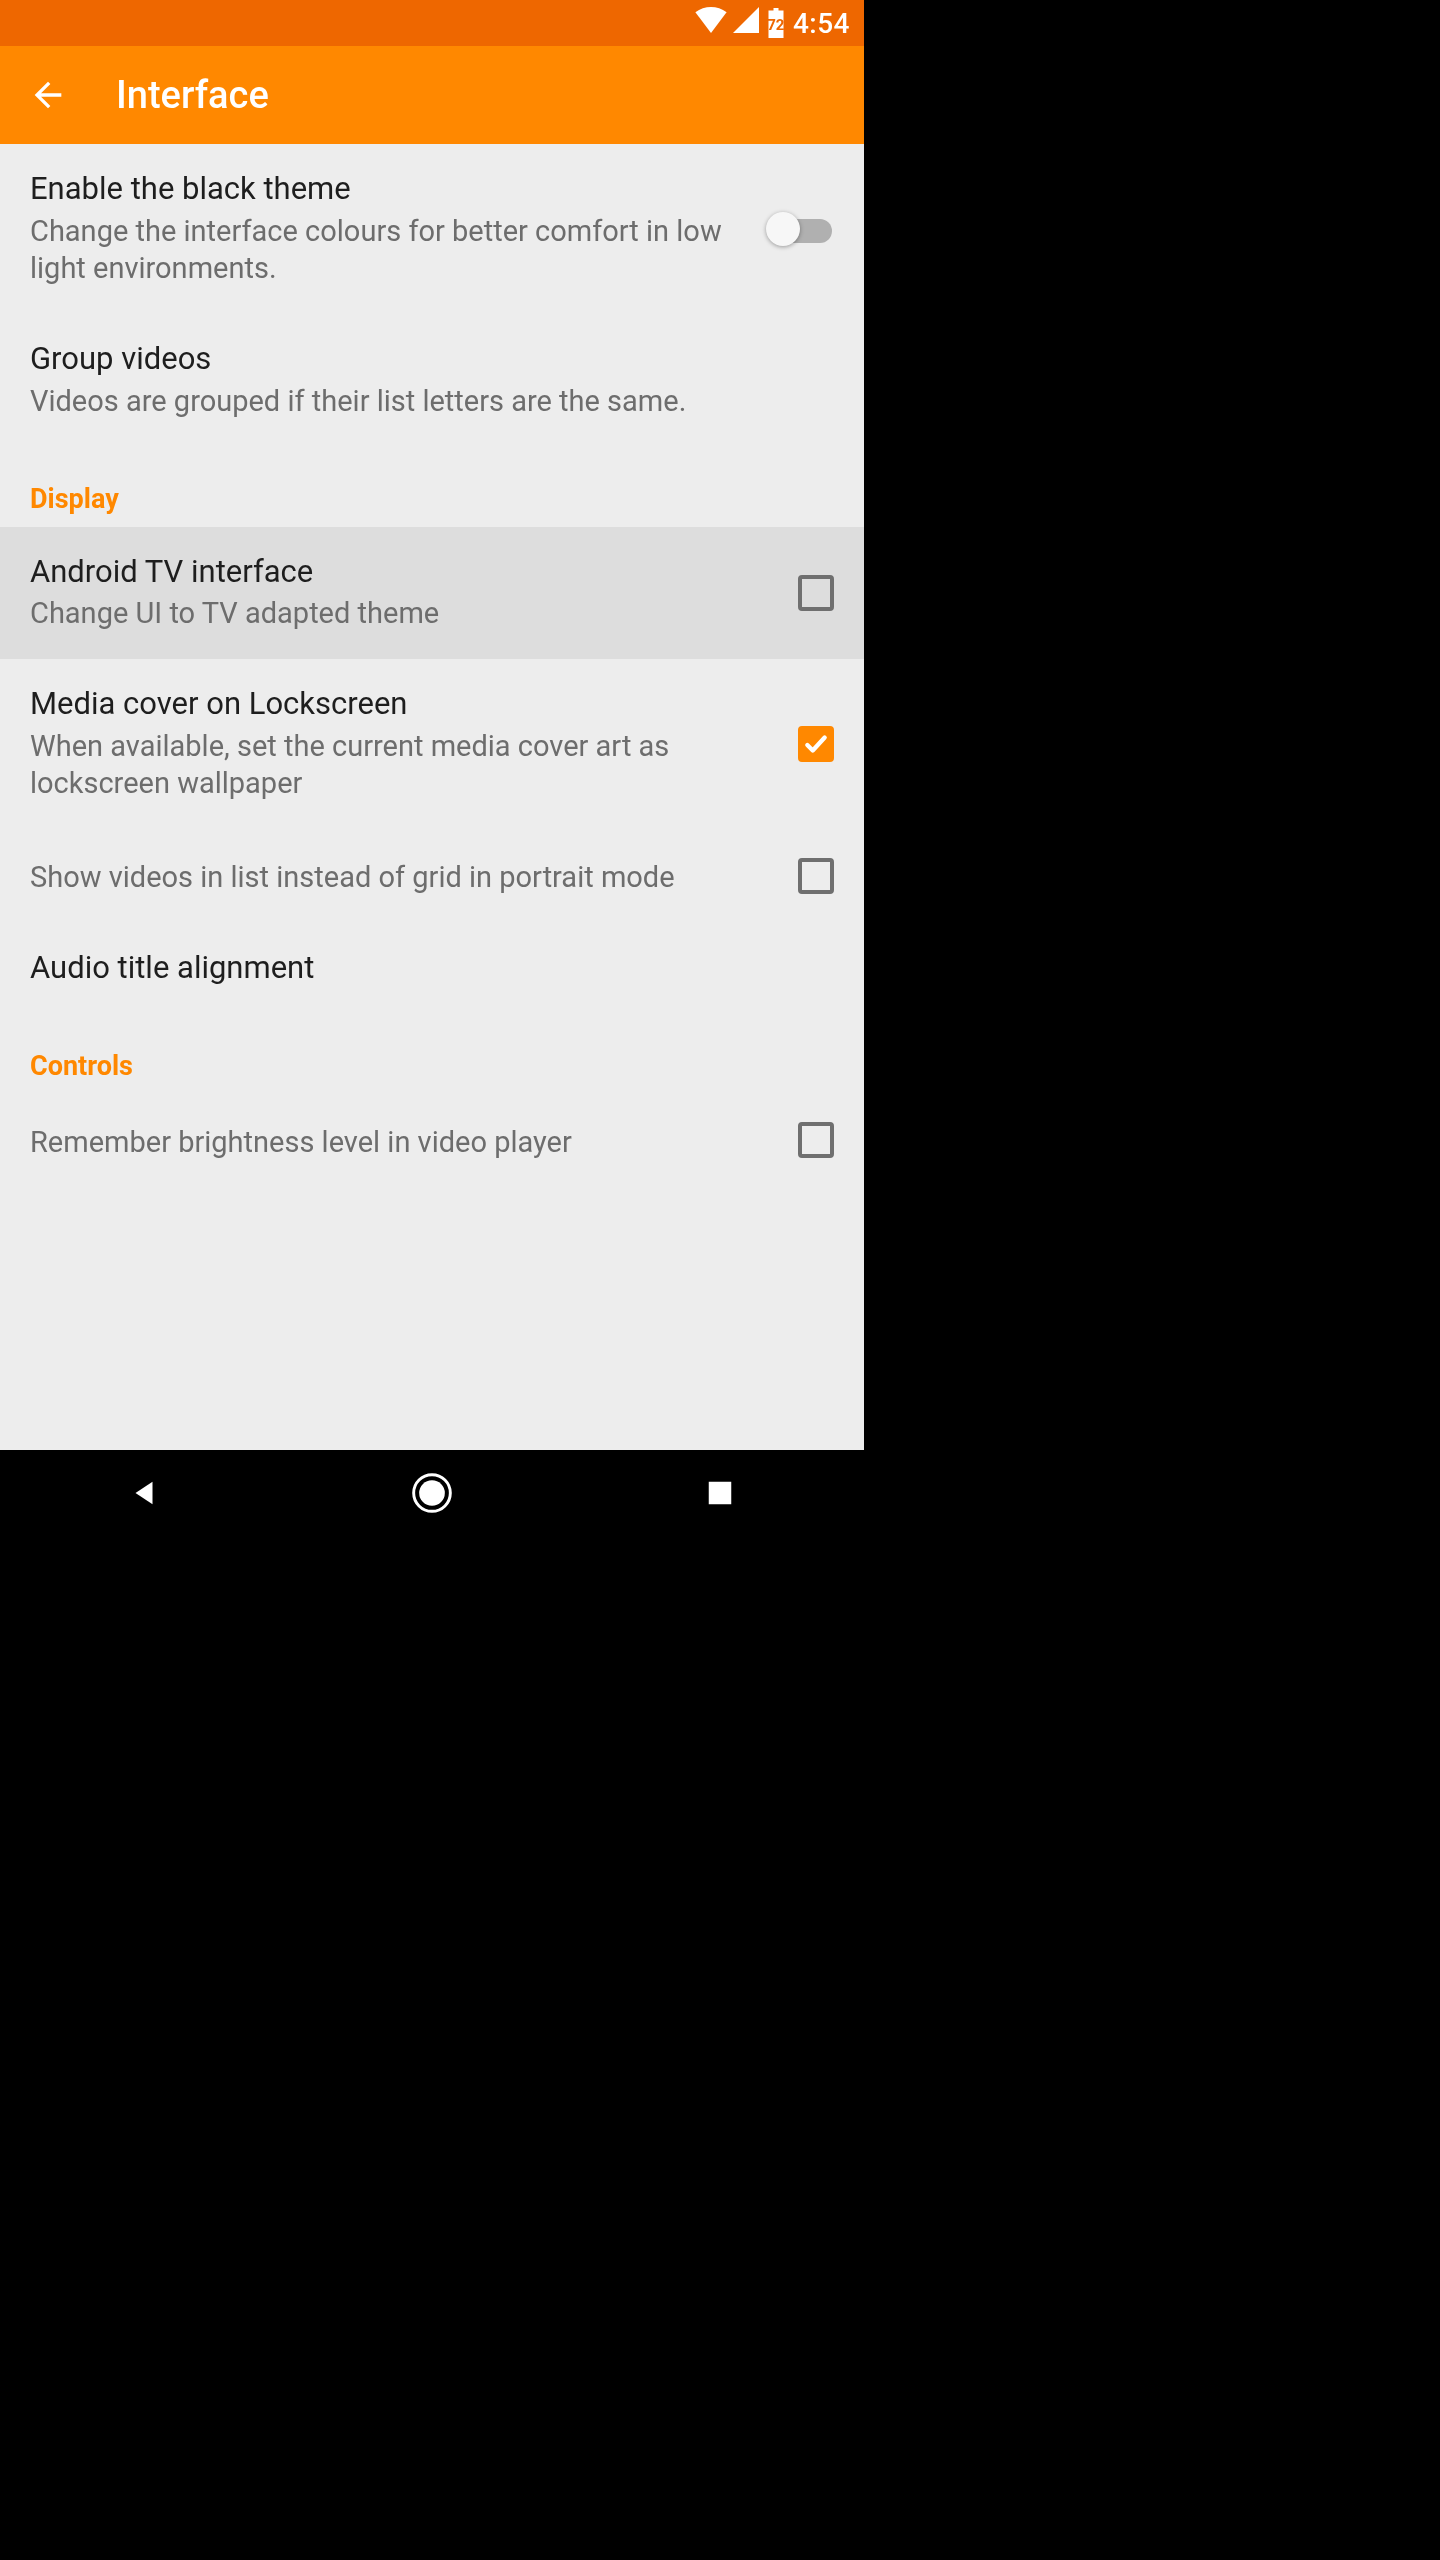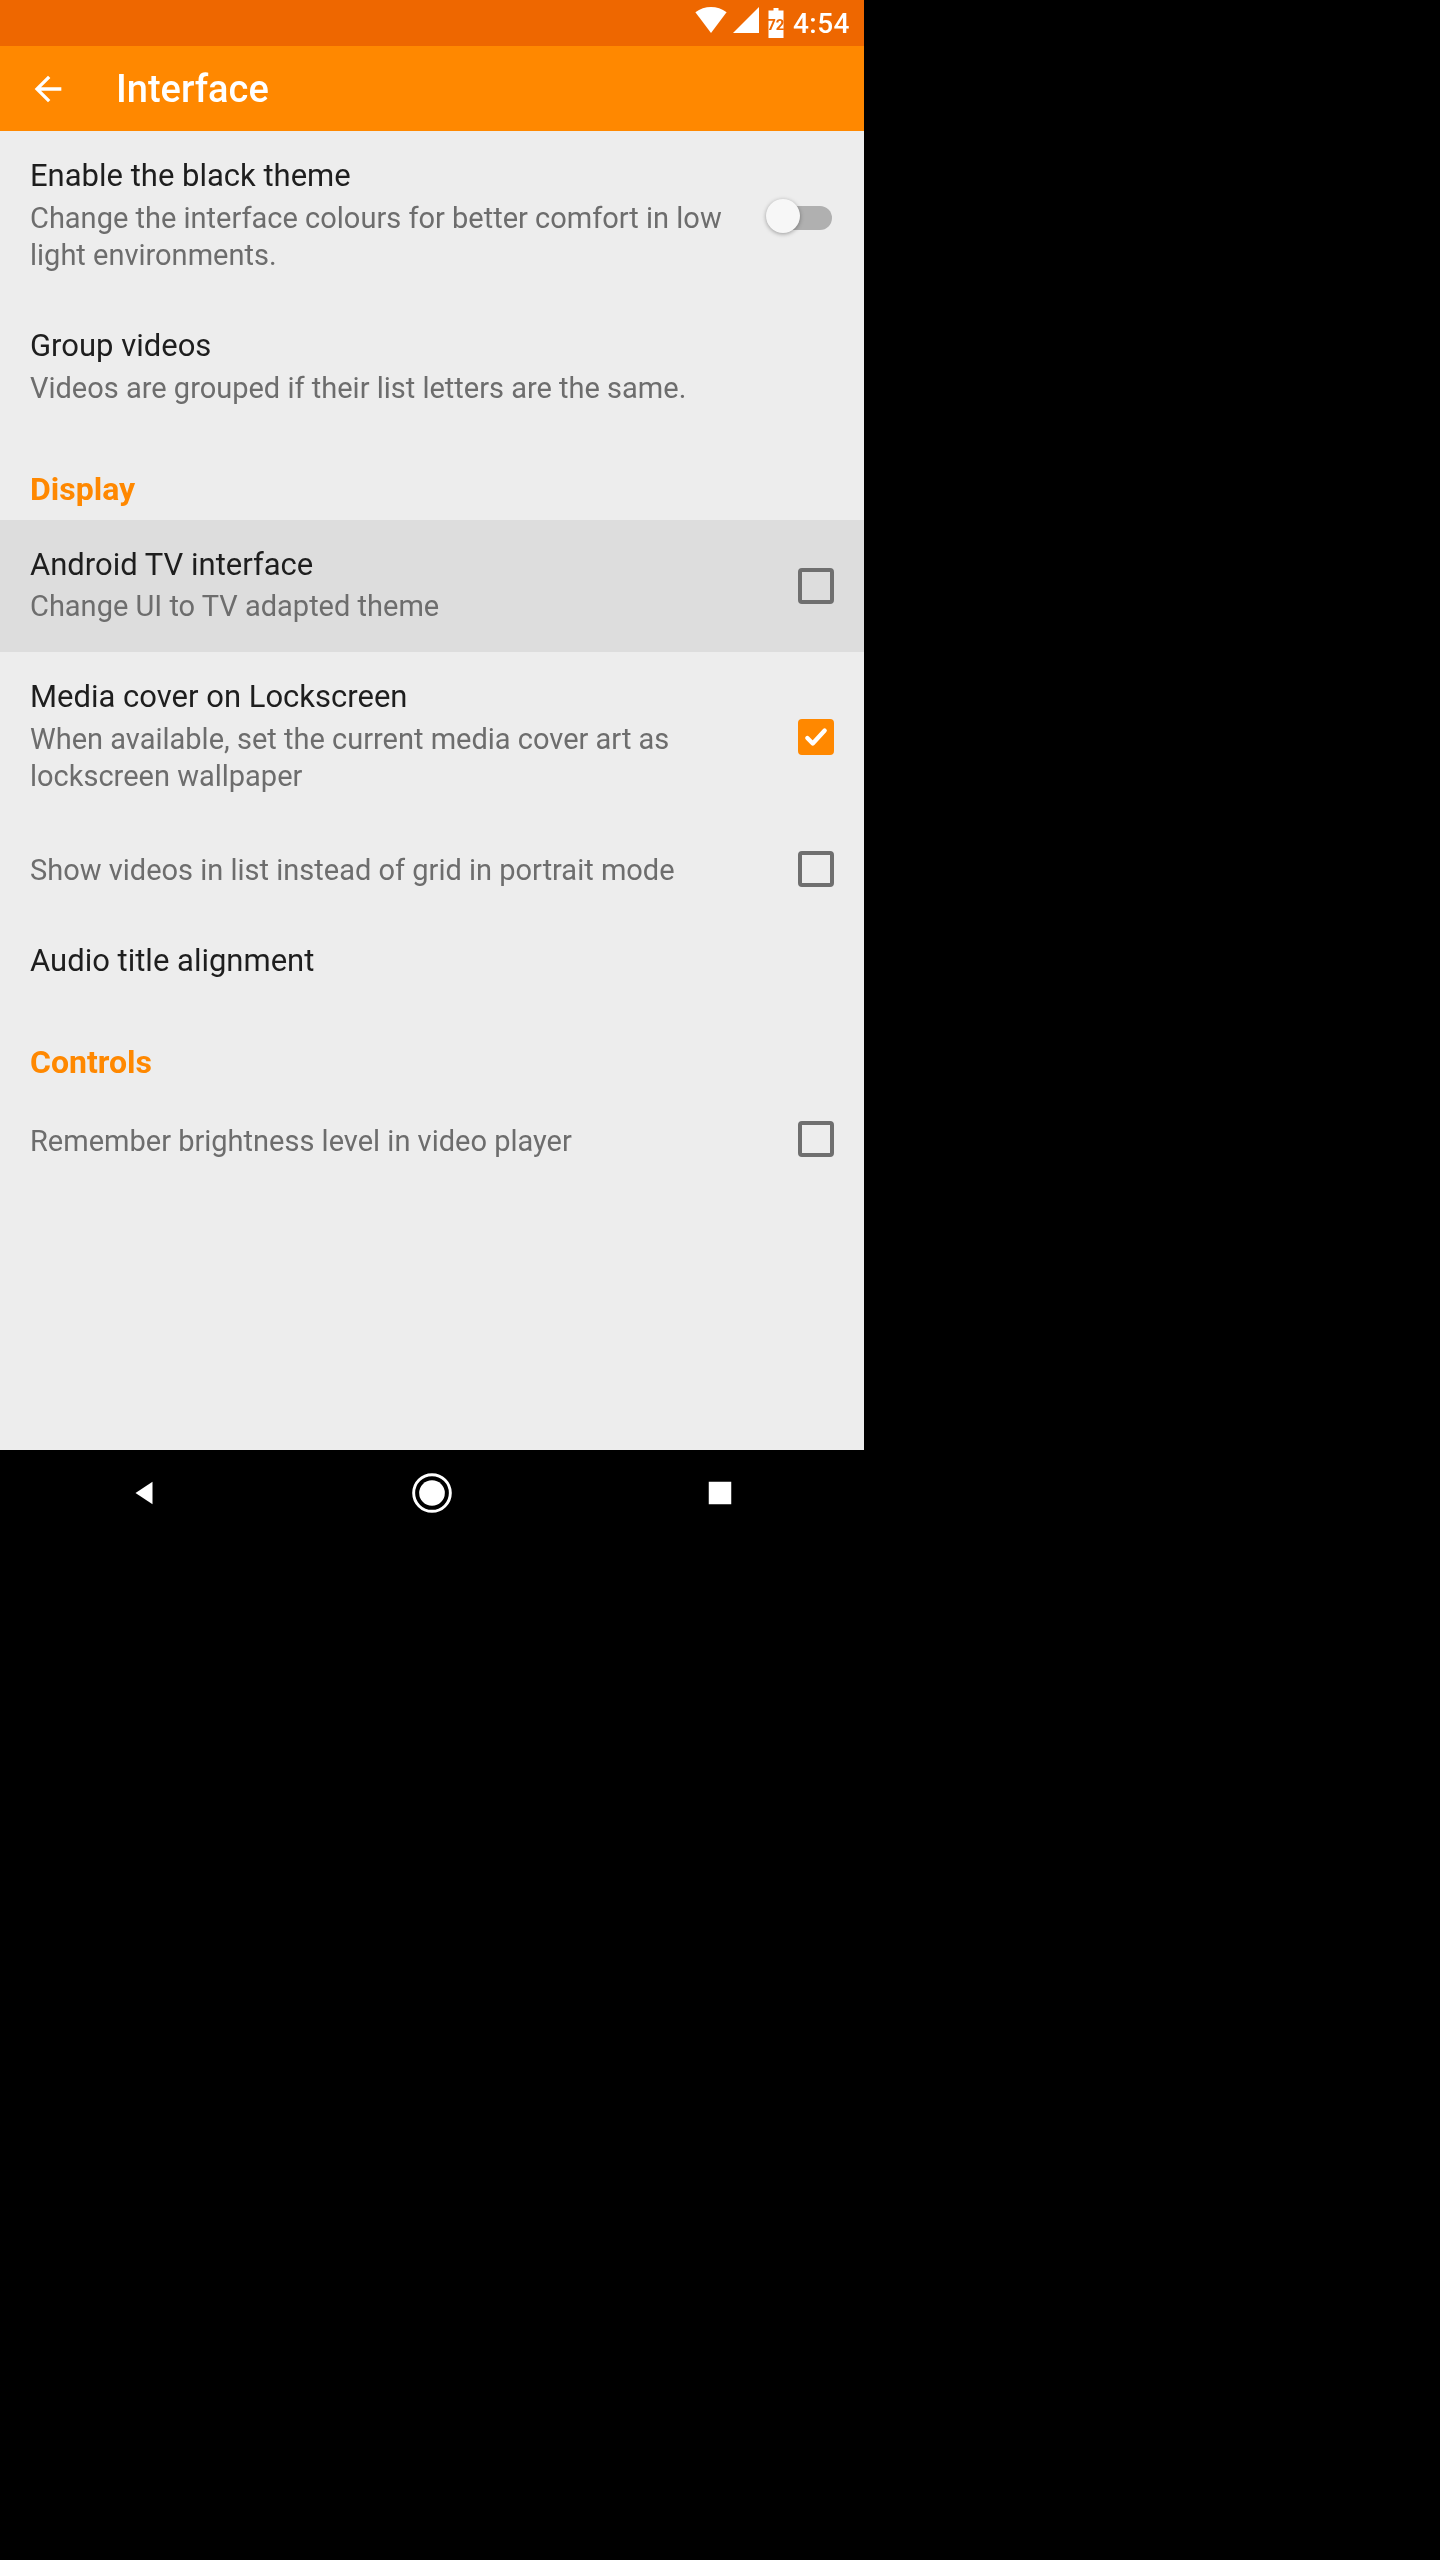--- a/index.html
+++ b/index.html
@@ -7,32 +7,32 @@
   .screen { width: 864px; height: 1536px; background: #ededed; display: flex; flex-direction: column; overflow: hidden; }
 
   
   .status-bar { height: 46px; background: #ee6700; display: flex; align-items: center; justify-content: flex-end; padding: 0 14px; color: #fff; font-size: 28px; gap: 6px; }
   .status-bar .clock { font-weight: 500; margin-left: 0; letter-spacing: 0.5px; }
   .status-bar svg { fill: #fff; }
   .status-bar .battery { position: relative; display: flex; align-items: center; justify-content: center; }
   .status-bar .battery-text { position: absolute; font-size: 15px; font-weight: 700; color: #ee6700; top: 8px; }
 
   
-  .app-bar { height: 85px; background: #ff8800; display: flex; align-items: center; padding: 0 24px; color: #fff; }
+  .app-bar { height: 98px; background: #ff8800; display: flex; align-items: center; padding: 0 24px; color: #fff; }
   .app-bar .back { width: 48px; height: 48px; display: flex; align-items: center; justify-content: center; }
   .app-bar .title { font-size: 38px; font-weight: 500; margin-left: 44px; }
 
   
   .content { flex: 1 1 auto; overflow: hidden; background: #ededed; }
   .row { padding: 26px 30px; display: flex; align-items: center; }
   .row.highlight { background: #dddddd; }
   .row .txt { flex: 1 1 auto; padding-right: 16px; }
   .row .title-txt { font-size: 31px; color: #1e1e1e; line-height: 1.25; }
   .row .sub-txt { font-size: 29px; color: #6d6d6d; line-height: 1.3; margin-top: 4px; }
-  .section-header { padding: 36px 30px 12px; font-size: 32px; font-weight: 700; color: #ff8800; }
+  .section-header { padding: 36px 30px 12px; font-size: 27px; font-weight: 700; color: #ff8800; }
 
   
   .switch { width: 66px; height: 36px; position: relative; flex: 0 0 auto; }
   .switch .track { position: absolute; top: 8px; left: 2px; width: 62px; height: 24px; background: #b0b0b0; border-radius: 12px; }
   .switch .thumb { position: absolute; top: 1px; left: -2px; width: 34px; height: 34px; background: #f7f7f7; border-radius: 50%; box-shadow: 0 1px 4px rgba(0,0,0,0.35); }
 
   
   .checkbox { width: 36px; height: 36px; border: 4px solid #6f6f6f; border-radius: 4px; flex: 0 0 auto; display: flex; align-items: center; justify-content: center; }
   .checkbox.checked { border-color: #ff8800; background: #ff8800; }
   .checkbox.checked svg { stroke: #fff; }

